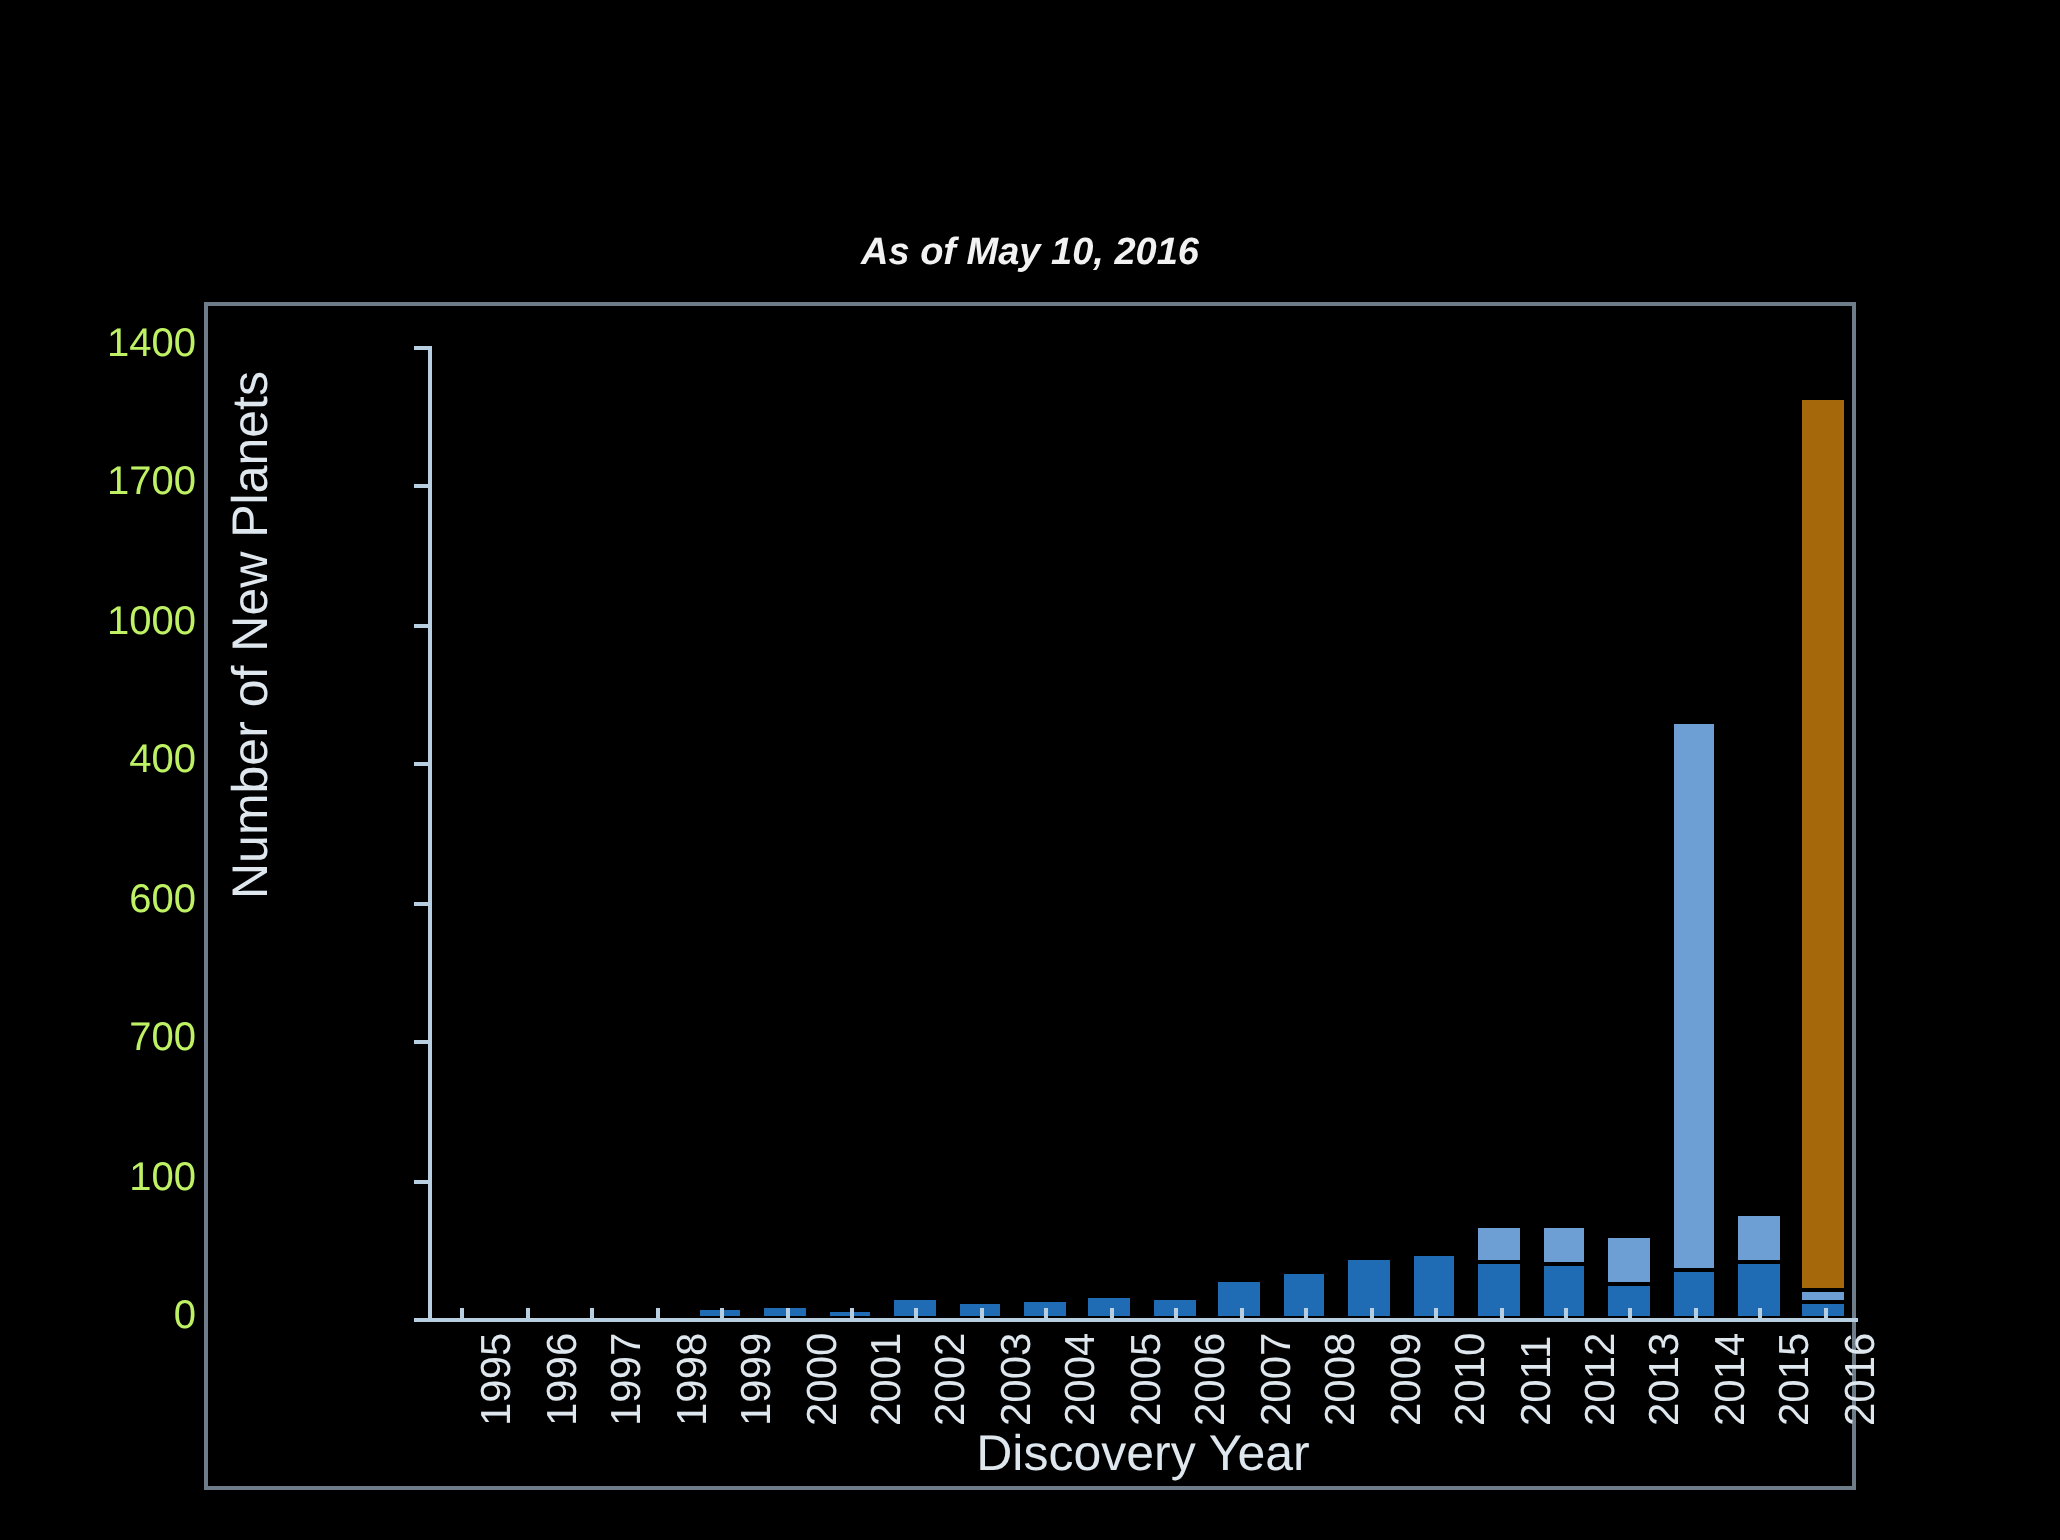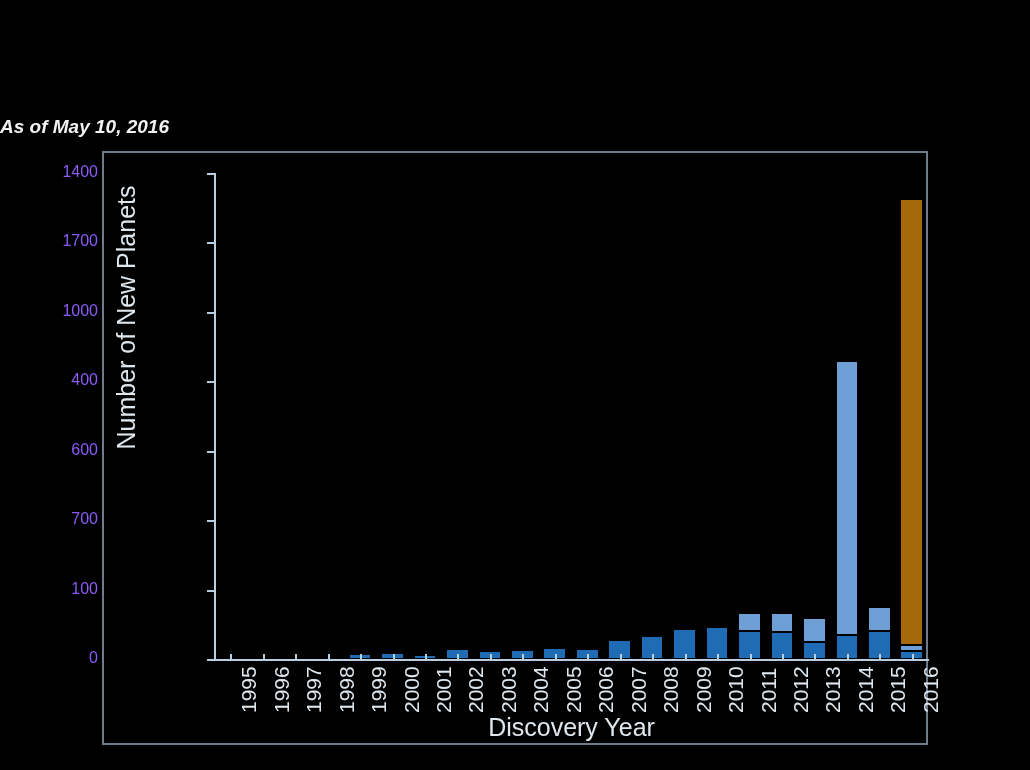--- a/index.html
+++ b/index.html
@@ -36,20 +36,21 @@
     font-family: "Liberation Sans", sans-serif;
     font-weight: 400;
     letter-spacing: -0.5px;
     white-space: nowrap;
   }
   #subtitle {
     position: absolute;
     left: 0;
     top: 116px;
     width: 1030px;
+    text-align: center;
     color: #F2F2F2;
     font-size: 19px;
     font-style: italic;
     font-weight: bold;
     font-family: "Liberation Sans", sans-serif;
   }
 
   
   #figure {
     position: absolute;
@@ -96,22 +97,22 @@
     left: 103px;
     width: 8px;
     height: 2px;
     background: #b7cfe0;
   }
   .ytick-label {
     position: absolute;
     right: 100%;
     margin-right: 6px;
     top: -12px;
-    color: #8b5cf6;
-    font-size: 16px;
+    color: #bef264;
+    font-size: 20px;
     line-height: 22px;
     white-space: nowrap;
     font-family: "Liberation Sans", sans-serif;
   }
   .ytick-wrap {
     position: absolute;
     left: 0;
     width: 111px;
     height: 0;
   }

